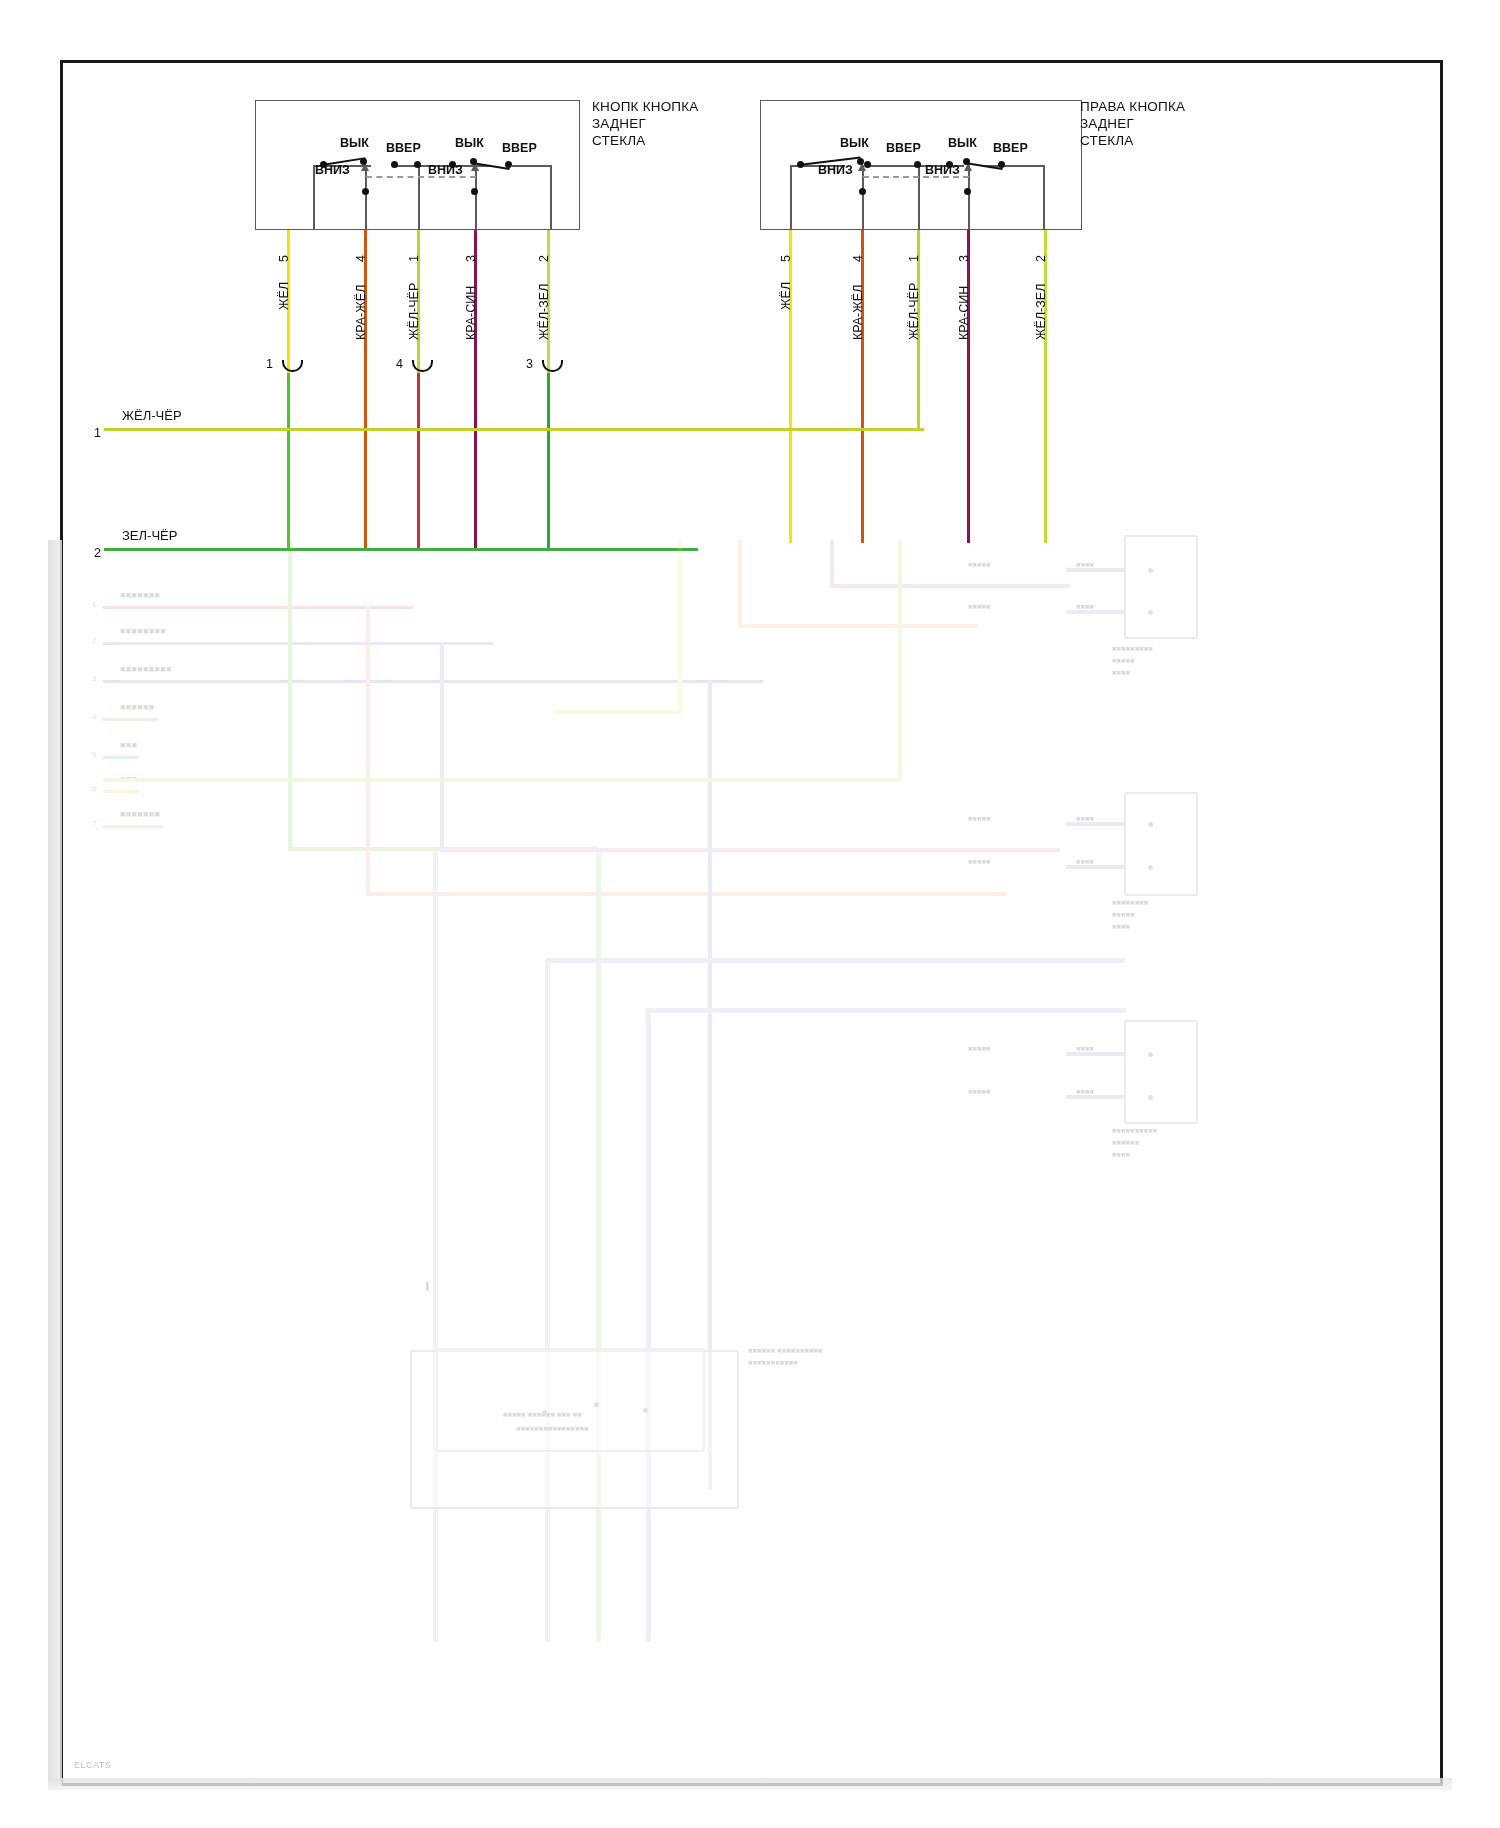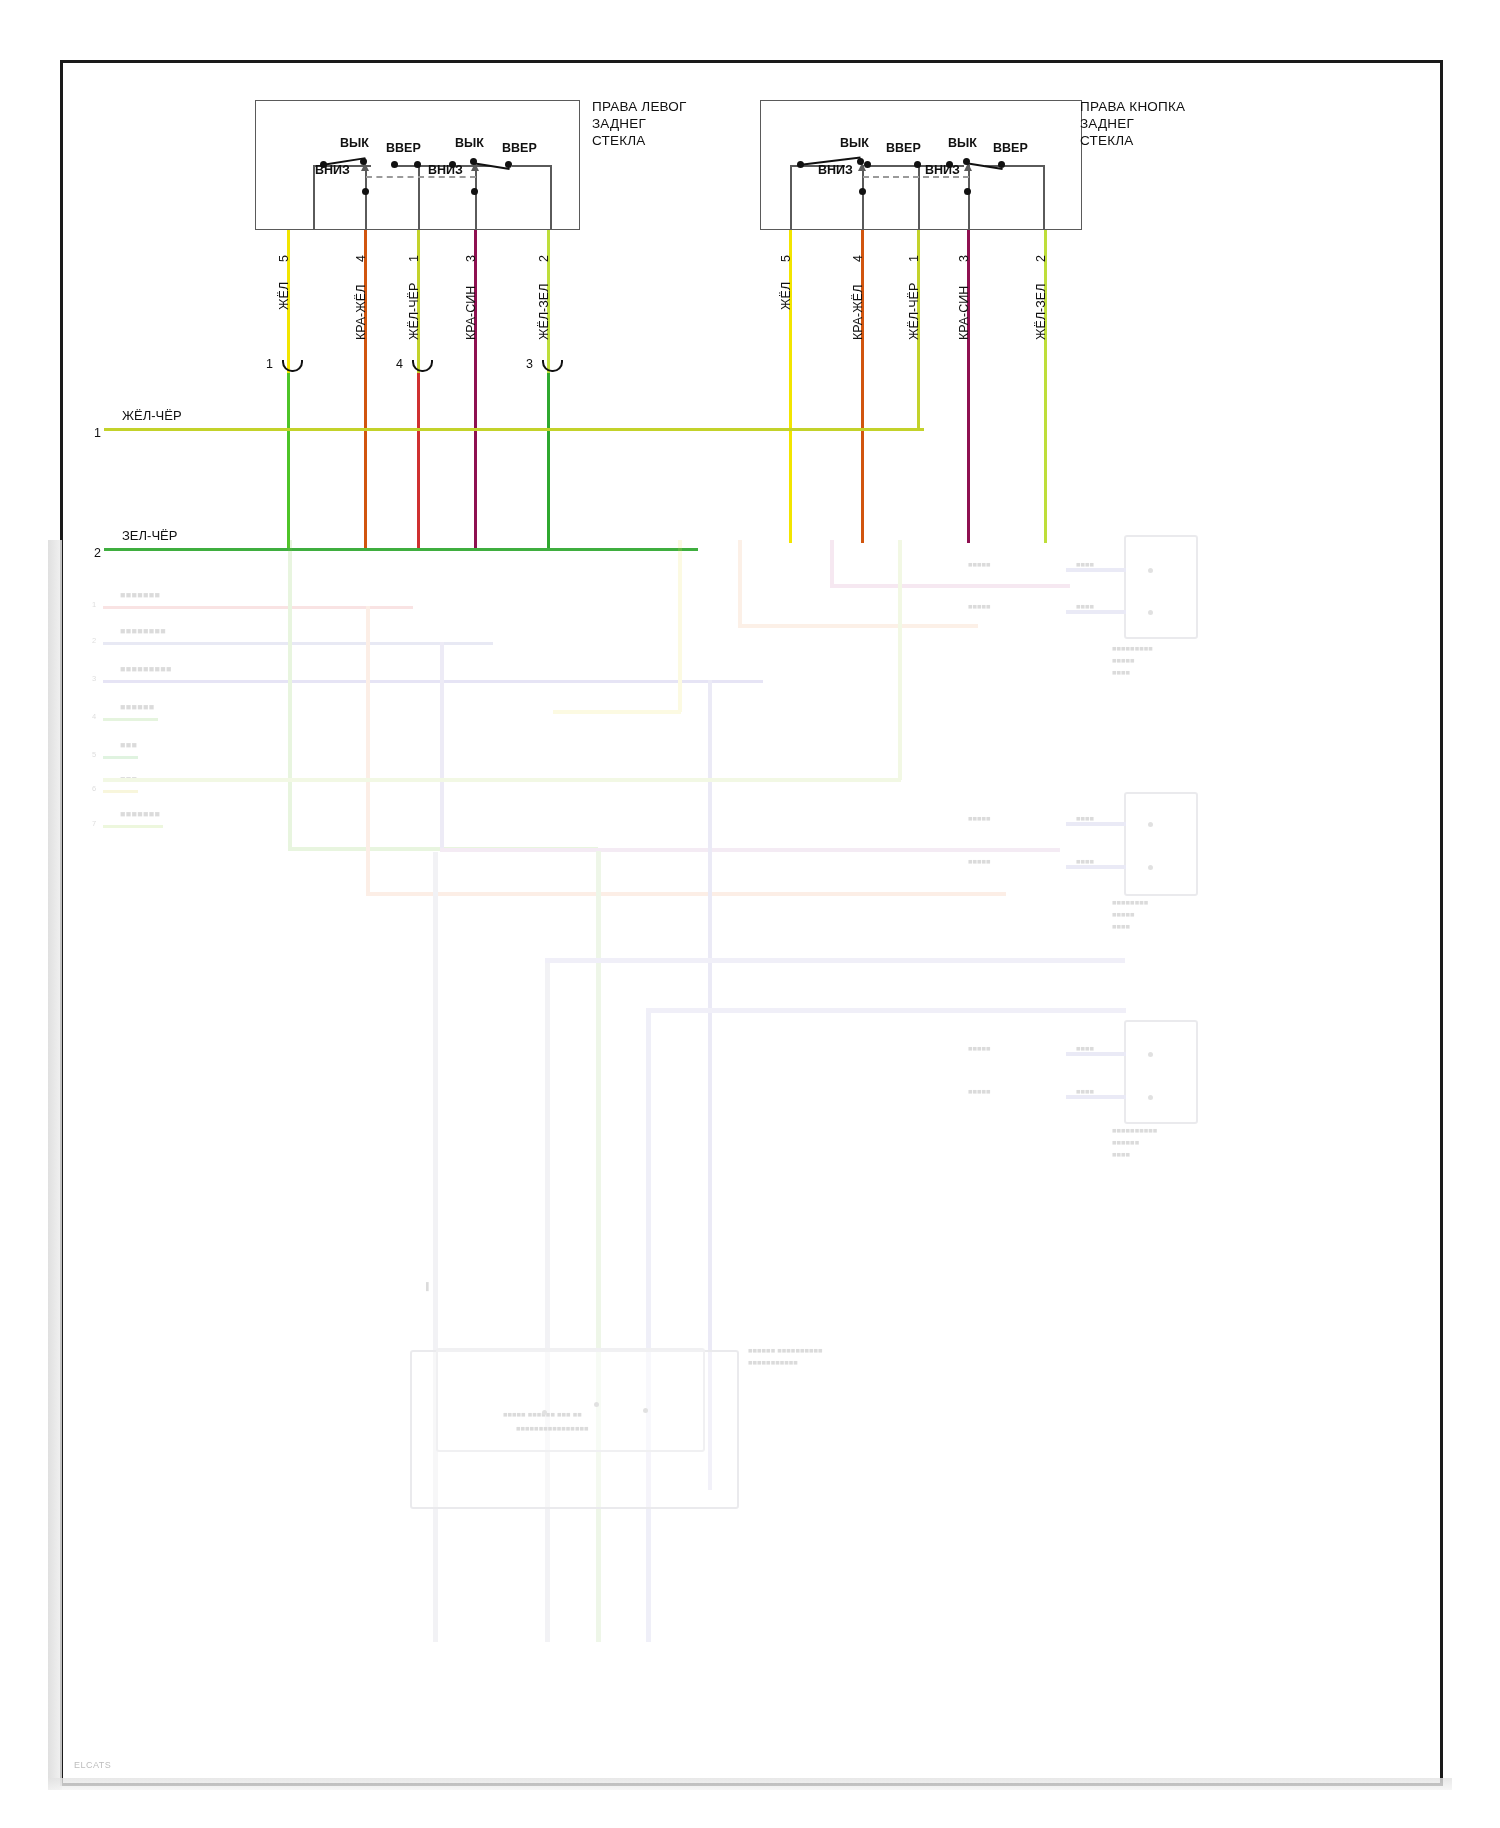--- a/index.html
+++ b/index.html
@@ -62,21 +62,21 @@
 
 <div id="page">
 
   <div class="frame-top"></div>
   <div class="frame-left"></div>
   <div class="frame-right"></div>
   <div class="frame-bottom"></div>
 
   <div class="sw-box" style="left:255px;top:100px;width:325px;height:130px;"></div>
 
-  <div class="sw-label" style="left:592px;top:99px;">ПРАВА ЛЕВОГ</div>
+  <div class="sw-label" style="left:592px;top:99px;">КНОПК КНОПКА</div>
   <div class="sw-label" style="left:592px;top:116px;">ЗАДНЕГ</div>
   <div class="sw-label" style="left:592px;top:133px;">СТЕКЛА</div>
 
   <div class="sw-rail sw-h" style="left:313px;top:165px;width:58px;"></div>
   <div class="sw-rail sw-h" style="left:393px;top:165px;width:98px;"></div>
   <div class="sw-rail sw-h" style="left:512px;top:165px;width:40px;"></div>
   <div class="sw-rail sw-v" style="left:313px;top:165px;height:65px;"></div>
   <div class="sw-rail sw-v" style="left:550px;top:165px;height:65px;"></div>
   <div class="sw-rail sw-v" style="left:365px;top:165px;height:65px;"></div>
   <div class="sw-rail sw-v" style="left:418px;top:165px;height:65px;"></div>

